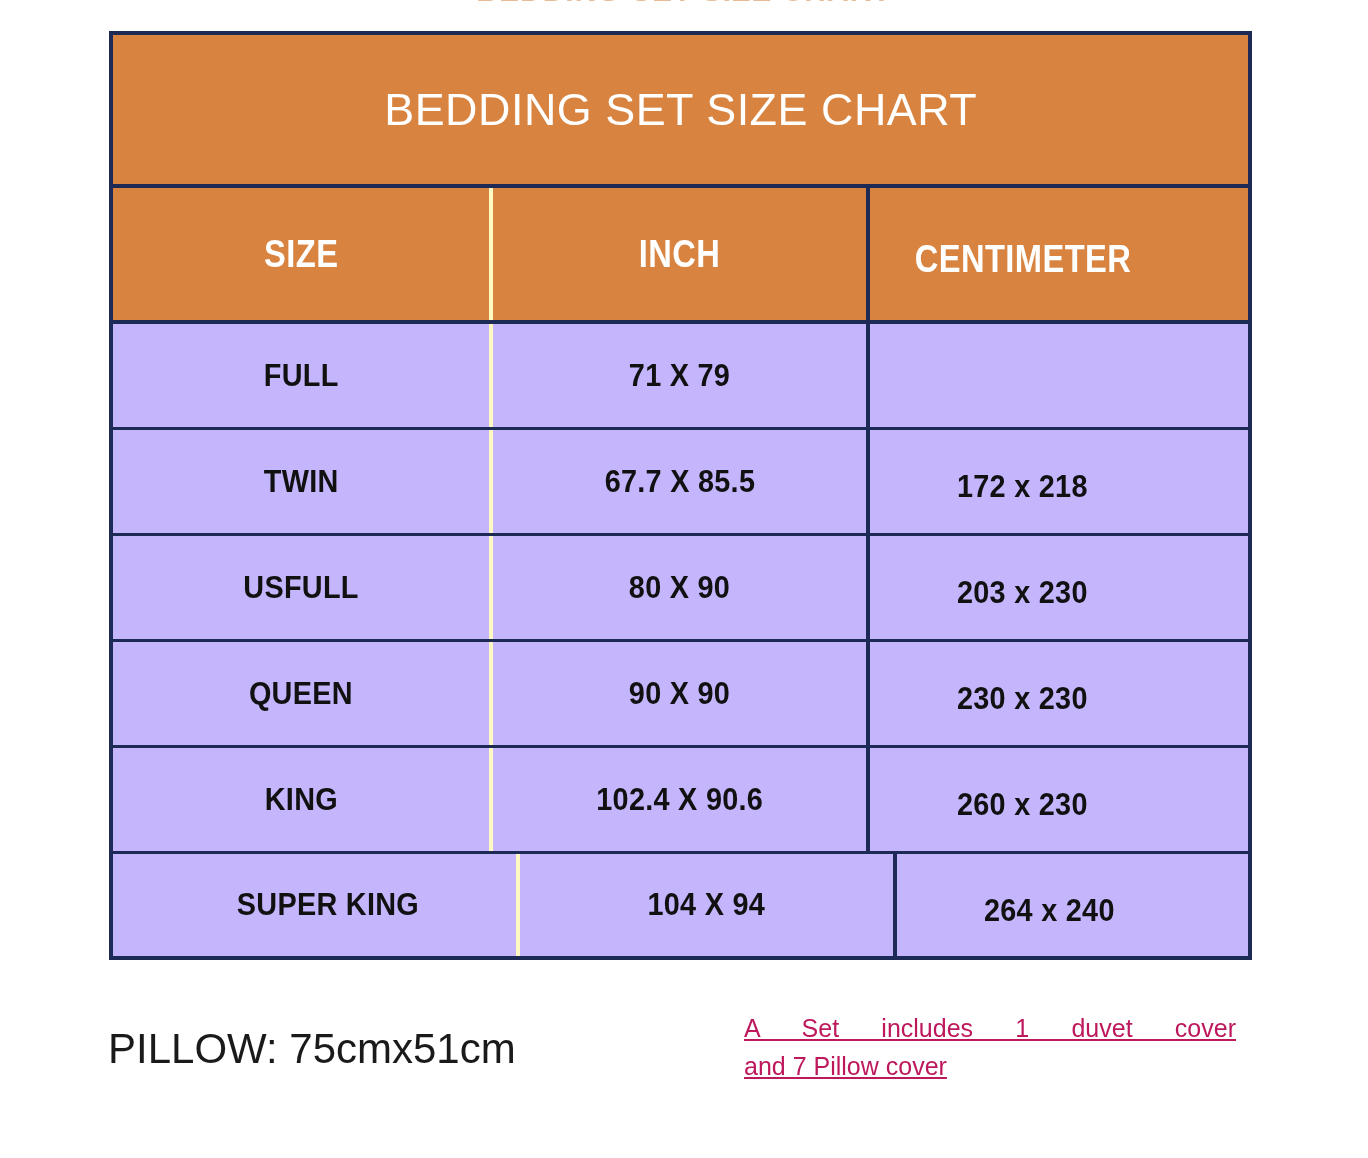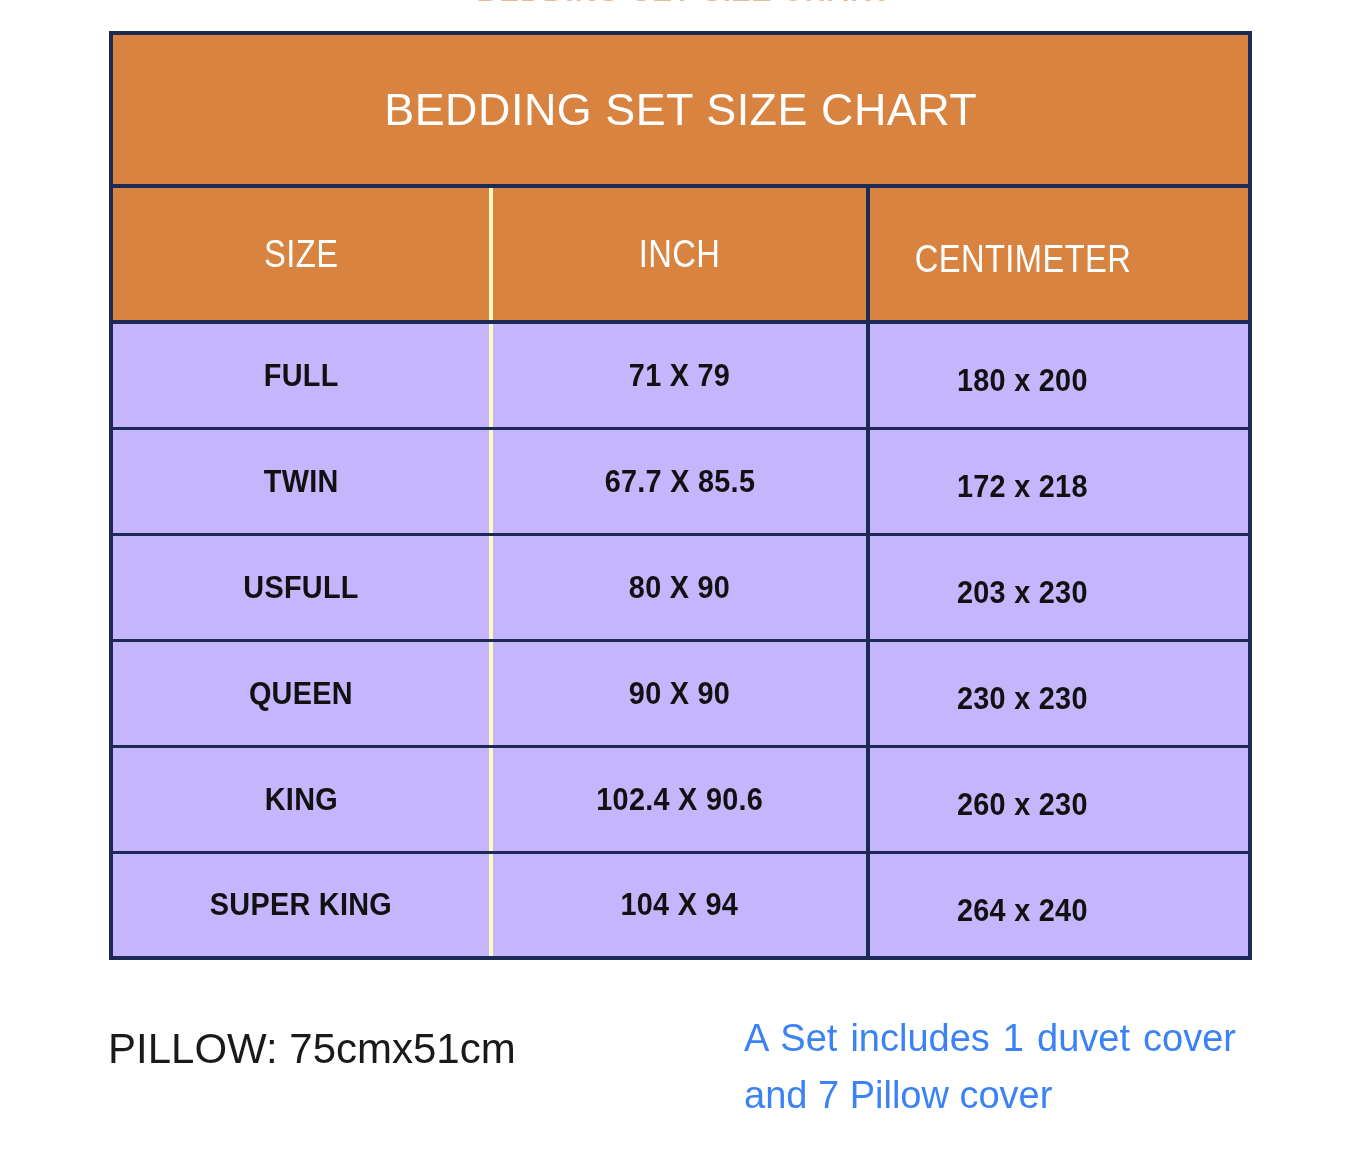--- a/index.html
+++ b/index.html
@@ -70,39 +70,39 @@
     border-bottom: 4px solid #1d2a56;
     box-sizing: border-box;
   }
   .head-cell {
     display: flex;
     align-items: center;
     justify-content: center;
     box-sizing: border-box;
     color: #ffffff;
     font-family: "Liberation Sans", sans-serif;
-    font-weight: normal;
+    font-weight: bold;
     font-size: 38px;
     letter-spacing: 0.5px;
     transform-origin: center;
   }
   .head-cell span { display: inline-block; transform: scaleX(0.86); }
 
   .col-size { width: 376px; }
   .col-inch { width: 381px; border-left: 4px solid #fef9c3; border-right: 4px solid #1d2a56; }
   .col-cm   { width: 305px; margin-top: 11px; }
 
   .body-row {
     display: flex;
     height: 106px;
     border-bottom: 3px solid #1d2a56;
     box-sizing: border-box;
     background: #c4b5fd;
   }
-  .body-row.last { border-bottom: none; height: 102px; }
+  .body-row.last { border-bottom: none; height: 102px; padding-left: 27px; }
 
   .body-cell {
     display: flex;
     align-items: center;
     justify-content: center;
     box-sizing: border-box;
     color: #111111;
     font-family: "Liberation Sans", sans-serif;
     font-weight: bold;
     font-size: 31px;
@@ -130,24 +130,25 @@
     white-space: nowrap;
     letter-spacing: 0px;
   }
   .set-note {
     position: absolute;
     left: 744px;
     top: 10px;
     width: 492px;
     font-family: "Liberation Sans", sans-serif;
     font-weight: 300;
-    font-size: 38px;
+    font-size: 25px;
     line-height: 1.5;
-    color: #3b82f6;
+    color: #be185d;
     text-align: justify;
+    text-decoration: underline;
   }
   .set-note .line1 {
     display: block;
     text-align: justify;
     text-align-last: justify;
     white-space: normal;
   }
   .set-note .line2 { display: block; }
 </style>
 </head>
@@ -173,23 +174,20 @@
     </div>
   </div>
 
   <div class="body-row">
     <div class="body-cell col-size">
       <span>FULL</span>
     </div>
     <div class="body-cell col-inch">
       <span>71 X 79</span>
     </div>
-    <div class="body-cell col-cm">
-      <span>180 x 200</span>
-    </div>
   </div>
 
   <div class="body-row">
     <div class="body-cell col-size">
       <span>TWIN</span>
     </div>
     <div class="body-cell col-inch">
       <span>67.7 X 85.5</span>
     </div>
     <div class="body-cell col-cm">

